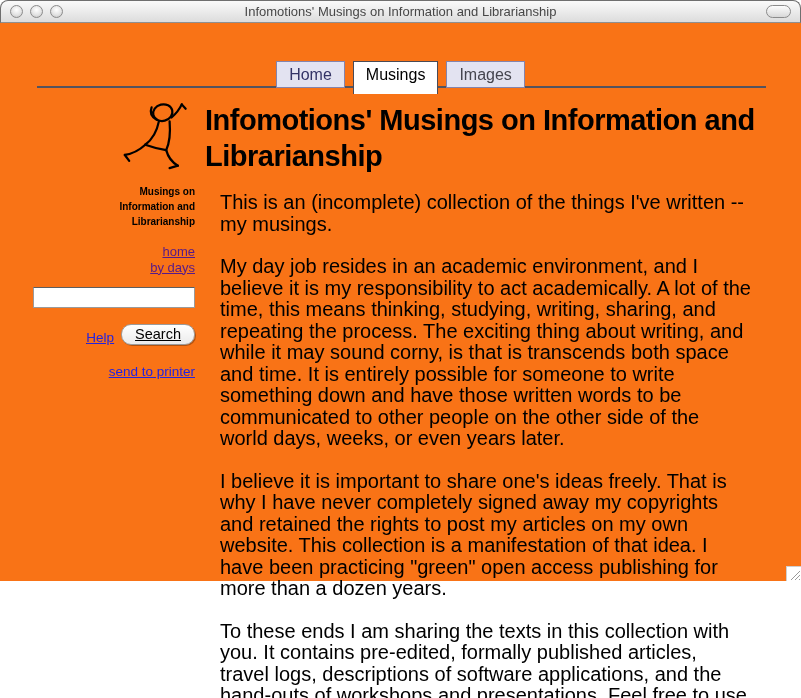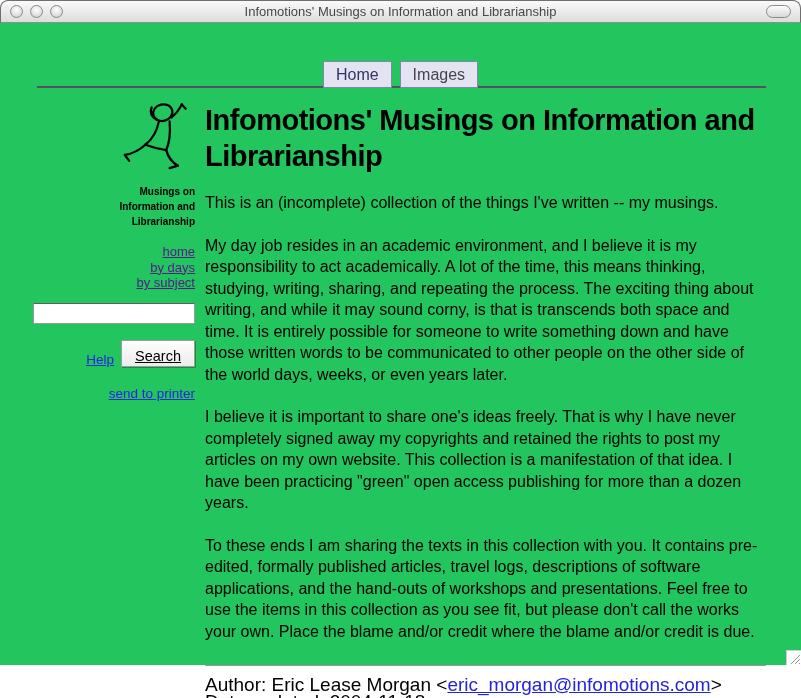--- a/index.html
+++ b/index.html
@@ -33,21 +33,21 @@
     position: absolute; left: 0; right: 0; text-align: center;
     font-size: 13px; color: #474747; pointer-events: none;
   }
   .tb-pill {
     margin-left: auto; margin-right: 9px;
     width: 25px; height: 13px; border-radius: 7px;
     border: 1px solid #8b8b8b;
     background: linear-gradient(180deg, #fdfdfd, #d8d8d8);
   }
 
-  .page { position: relative; height: 642px; background: #22c55e; }
+  .page { position: relative; height: 558px; background: #f97316; }
 
   
   .tabbar { position: relative; height: 72px; }
   .tab-underline {
     position: absolute; top: 63px; left: 37px; right: 35px;
     height: 2px; background: var(--tab-underline, #53535f);
   }
   .tabs {
     position: absolute; top: 38px; left: 0; right: 0;
     display: flex; justify-content: center; gap: 8px;
@@ -88,35 +88,35 @@
     font-size: 13px; padding: 0 3px; background: #fff;
   }
   .sb-search-row {
     margin-top: 16px; display: flex; justify-content: flex-end;
     align-items: flex-end; gap: 7px; text-decoration: underline;
   }
   a.blue { color: var(--link-blue, #2323e0); text-decoration: underline; cursor: pointer; }
   .sb-search-row a { font-size: 13.5px; }
   .sb-button {
     font-family: "Liberation Sans", sans-serif; font-size: 14.5px;
-    padding: 7px 13px 2px;
+    padding: 1px 13px 2px;
     background: linear-gradient(180deg, #ffffff, #ebebeb);
-    border: 1px solid #9b9b9b; border-radius: 0;
+    border: 1px solid #9b9b9b; border-radius: 10px;
     box-shadow: 1px 1px 0 rgba(0,0,0,0.28);
     cursor: pointer; color: #000;
   }
   .sb-printer { margin-top: 17px; text-align: right; }
   .sb-printer a { font-size: 13.5px; }
 
   .main { flex: 1; padding-left: 10px; }
   .main h1 {
     font-size: 29px; line-height: 36px; font-weight: bold;
     letter-spacing: -0.5px; margin: 2px 0 18px;
   }
-  .main p { font-size: 16px; line-height: 21.5px; margin: 0 0 21px; }
+  .main p { font-size: 20px; line-height: 21.5px; margin: 0 15px 21px; }
 
   hr.footer-divider {
     border: none; border-top: 1px solid #9c9c9c;
     margin: 23px 0 11px;
   }
   .footer-line { font-size: 19px; line-height: 16.5px; }
   .footer-line a { cursor: pointer; }
 
   
   .resize-corner {
@@ -140,20 +140,21 @@
     <div class="tb-title">Infomotions' Musings on Information and Librarianship</div>
     <span class="tb-pill"></span>
   </div>
 
   <div class="page">
 
     <div class="tabbar">
       <div class="tab-underline"></div>
       <div class="tabs">
         <a class="tab tab-home">Home</a>
+        <a class="tab active">Musings</a>
         <a class="tab">Images</a>
       </div>
     </div>
 
     <div class="body-row">
 
       <div class="sidebar">
         <div class="logo">
           <svg width="72" height="72" viewBox="0 0 74 72" aria-hidden="true">
             <g fill="none" stroke="#000" stroke-width="2.3" stroke-linecap="round" stroke-linejoin="round">
@@ -168,21 +169,20 @@
               <path d="M6 55.5 l4.5 6"></path>
               <path d="M48.5 50.5 C50.5 58 54.5 63 60.5 66.5"></path>
               <path d="M60.5 66.5 l-8.5 2.5"></path>
             </g>
           </svg>
         </div>
         <div class="sb-title">Musings on Information and Librarianship</div>
         <nav class="sb-links">
           <a>home</a>
           <a>by days</a>
-          <a>by subject</a>
         </nav>
         <input class="sb-search" type="text" value="" style="">
         <div class="sb-search-row">
           <a class="blue">Help</a>
           <button class="sb-button">Search</button>
         </div>
         <div class="sb-printer">
           <a class="blue">send to printer</a>
         </div>
       </div>

